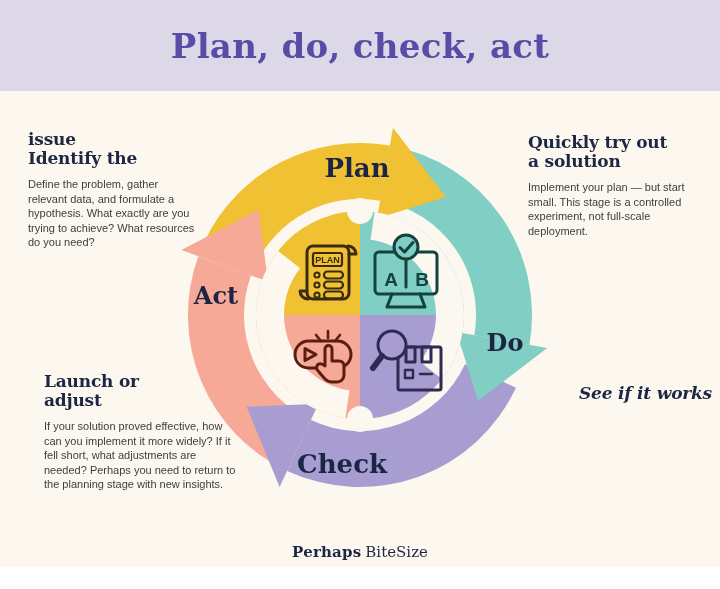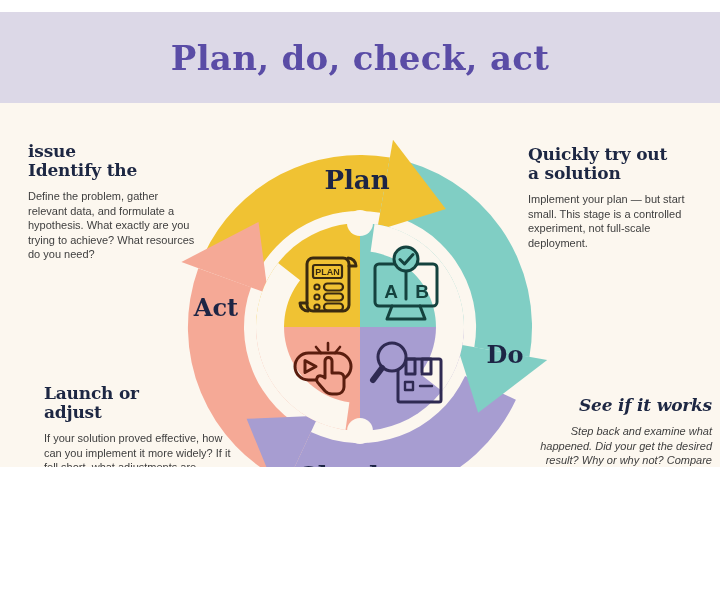--- a/index.html
+++ b/index.html
@@ -1,18 +1,18 @@
 <!DOCTYPE html>
 <html><head>
 <meta charset="utf-8">
 <style>
   html,body{margin:0;padding:0;}
   .stage{
-    position:relative;width:720px;height:455px;overflow:hidden;
-    background:#fcf7ef;font-family:"Liberation Sans",sans-serif;margin-top:12px;
+    position:relative;width:720px;height:567px;overflow:hidden;
+    background:#fcf7ef;font-family:"Liberation Sans",sans-serif;
   }
   .header-band{
     position:absolute;left:0;top:0;width:720px;height:91px;
     background:#dcd8e7;display:flex;align-items:center;justify-content:center;
   }
   .page-title{
     font-family:"DejaVu Serif",serif;font-weight:700;font-size:34px;
     color:#5a4ca6;letter-spacing:.3px;
   }
   .section{position:absolute;}
@@ -145,20 +145,19 @@
       <span>adjust</span>
     </h3>
     <p>If your solution proved effective, how can you implement it more widely? If it fell short, what adjustments are needed? Perhaps you need to return to the planning stage with new insights.</p>
   </div>
 
   <div class="section sec-works">
     <h3>
       <span>See if it works</span>
       <span></span>
     </h3>
-    <p>Step back and examine what happened. Did your get the desired result? Why or why not? Compare your actual outcomes against your predictions, looking for insights and unexpected consequences.</p>
   </div>
 
   <div class="footer">
     <span class="bold">Perhaps</span><span class="reg">BiteSize</span>
   </div>
 
 </div>
 
 </body></html>

